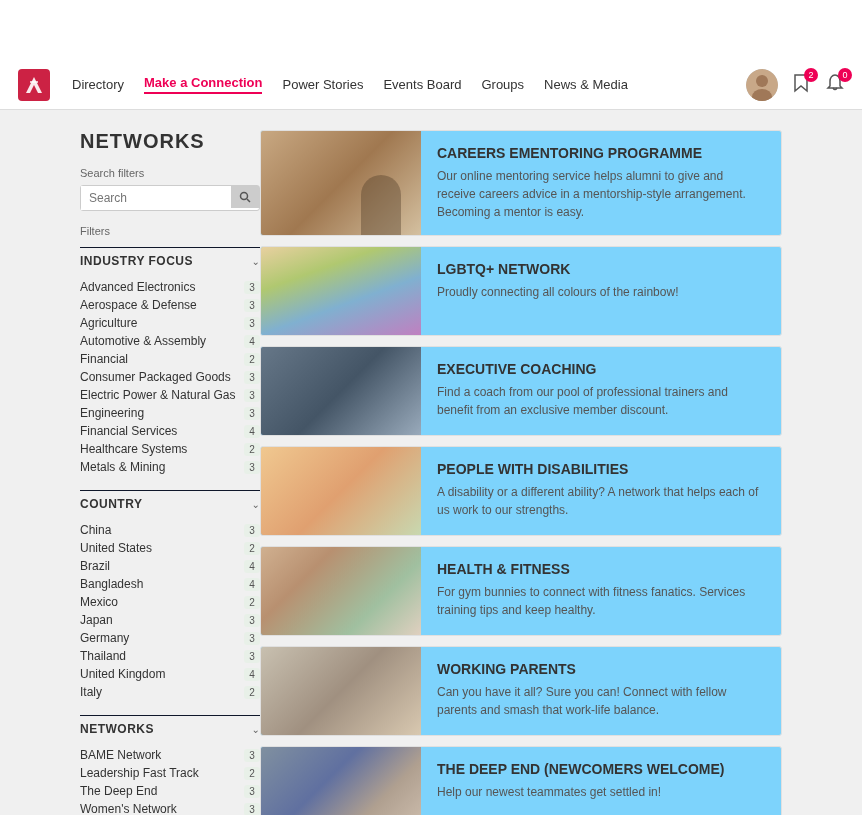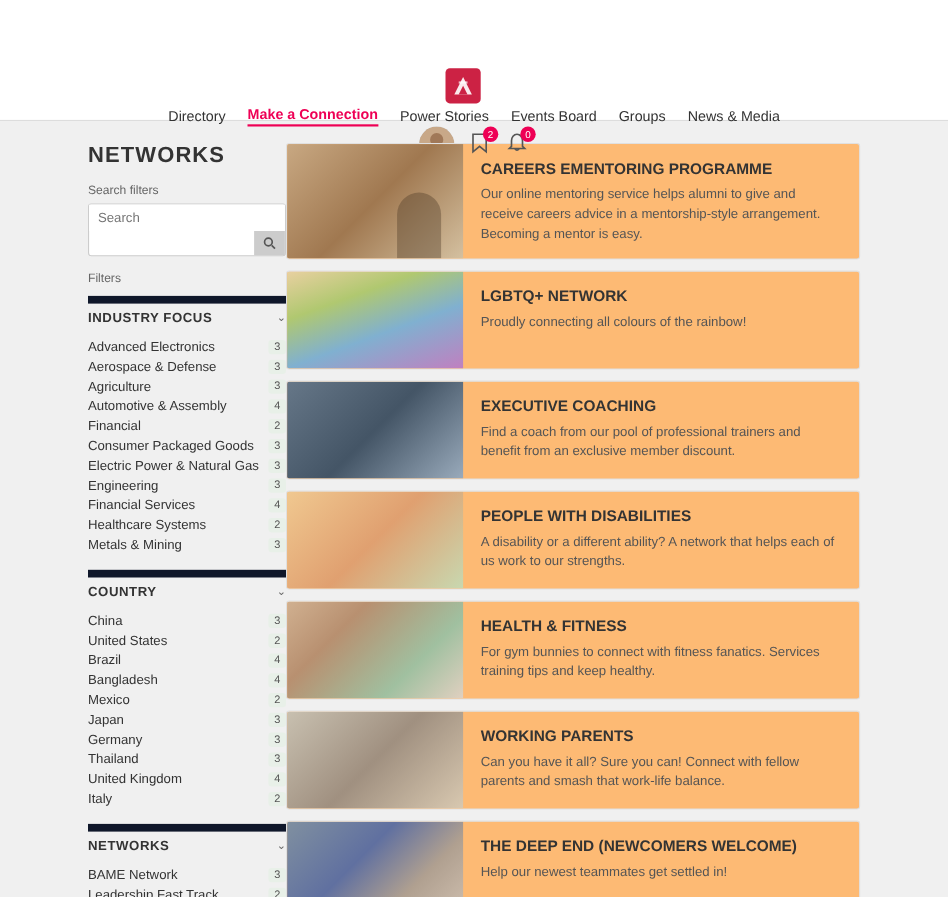--- a/index.html
+++ b/index.html
@@ -4,54 +4,54 @@
   <style>
     * { box-sizing: border-box; margin: 0; padding: 0; }
     body { font-family: Arial, sans-serif; background: #f0f0f0; font-size: 13px; color: #333; }
 
     .page-wrapper { background: #f0f0f0; min-height: 815px; }
 
     
     .top-bar { height: 60px; background: #fff; }
 
     
-    .nav { background: #fff; border-bottom: 1px solid #ddd; height: 50px; display: flex; align-items: center; padding: 0 16px; flex-direction: column; }
+    .nav { background: #fff; border-bottom: 1px solid #ddd; height: 50px; display: flex; align-items: center; padding: 0 16px; }
     .nav-logo { display: flex; align-items: center; margin-right: 20px; }
     .nav-links { display: flex; gap: 20px; flex: 1; align-items: center; }
     .nav-link { font-size: 13px; color: #333; text-decoration: none; cursor: pointer; }
     .nav-link.active { font-weight: bold; color: #e05; border-bottom: 2px solid #e05; padding-bottom: 2px; }
     .nav-right { display: flex; align-items: center; gap: 12px; }
     .avatar { width: 32px; height: 32px; border-radius: 50%; background: #ccc; overflow: hidden; display: flex; align-items: center; justify-content: center; font-size: 14px; color: #666; }
     .icon-btn { position: relative; cursor: pointer; }
     .badge { position: absolute; top: -4px; right: -6px; background: #e05; color: #fff; border-radius: 50%; font-size: 9px; width: 14px; height: 14px; display: flex; align-items: center; justify-content: center; }
 
     
     .main { display: flex; gap: 0; padding: 20px 80px; max-width: 862px; margin: 0 auto; }
 
     
     .sidebar { width: 180px; min-width: 160px; flex-shrink: 0; }
     .page-title { font-size: 20px; font-weight: bold; color: #333; margin-bottom: 14px; letter-spacing: 1px; }
     .search-label { font-size: 11px; color: #666; margin-bottom: 6px; }
-    .search-box { display: flex; align-items: flex-end; border: 1px solid #ccc; border-radius: 3px; background: #fff; margin-bottom: 14px; flex-direction: column; }
+    .search-box { display: flex; align-items: flex-start; border: 1px solid #ccc; border-radius: 3px; background: #fff; margin-bottom: 14px; }
     .search-input { border: none; outline: none; padding: 5px 8px; font-size: 12px; flex: 1; width: 100%; }
     .search-icon-btn { background: #ccc; border: none; padding: 5px 8px; cursor: pointer; display: flex; align-items: center; }
     .filters-label { font-size: 11px; color: #666; margin-bottom: 10px; }
 
     .filter-section { margin-bottom: 14px; }
-    .filter-header { display: flex; justify-content: space-between; align-items: center; padding: 6px 0; border-top: 7px solid #0f172a; cursor: pointer; }
+    .filter-header { display: flex; justify-content: space-between; align-items: center; padding: 6px 0; border-top: 1px solid #0f172a; cursor: pointer; }
     .filter-header-label { font-size: 12px; font-weight: bold; color: #333; letter-spacing: 0.5px; }
     .chevron { font-size: 10px; color: #666; }
     .filter-items { margin-top: 4px; }
     .filter-item { display: flex; justify-content: space-between; align-items: center; padding: 2px 0; cursor: pointer; }
     .filter-item-label { font-size: 12px; color: #333; }
     .filter-item-count { background: #e8f0e8; color: #555; font-size: 10px; border-radius: 3px; padding: 1px 5px; min-width: 16px; text-align: center; }
 
     
     .cards-area { flex: 1; display: flex; flex-direction: column; gap: 10px; }
-    .card { background: #fdba74; border: 1px solid #e0e0e0; border-radius: 3px; display: flex; overflow: hidden; min-height: 90px; }
+    .card { background: #7dd3fc; border: 1px solid #e0e0e0; border-radius: 3px; display: flex; overflow: hidden; min-height: 90px; }
     .card-img { width: 160px; min-width: 160px; background: #bbb; overflow: hidden; }
     .card-body { padding: 14px 16px; flex: 1; }
     .card-title { font-size: 14px; font-weight: bold; color: #333; margin-bottom: 6px; }
     .card-desc { font-size: 12px; color: #555; line-height: 1.5; }
 
     
     .img-mentoring { background: linear-gradient(135deg, #c8a882 0%, #a07850 50%, #d4c0a0 100%); position: relative; }
     .img-lgbtq { background: linear-gradient(160deg, #e8d0a0 0%, #b0c870 30%, #80b0d0 60%, #c080c0 100%); }
     .img-coaching { background: linear-gradient(135deg, #667788 0%, #445566 50%, #99aabb 100%); }
     .img-disabilities { background: linear-gradient(135deg, #f0c890 0%, #e0a070 50%, #c8d8b0 100%); }

